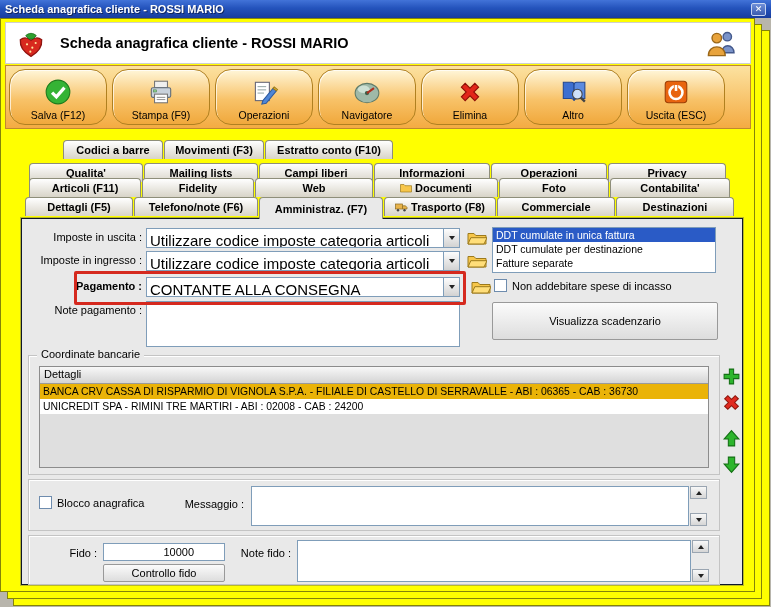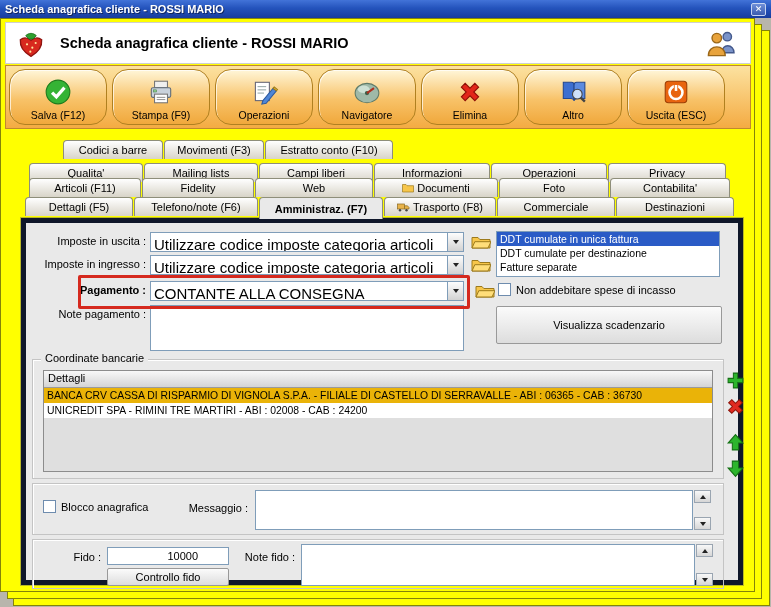--- a/index.html
+++ b/index.html
@@ -24,24 +24,24 @@
              display:flex; gap:5px; padding:3px 3px; }
   .tbtn { width:98px; height:56px; background:linear-gradient(#FFF6D8,#F8C268 55%,#F0A83C);
           border:1px solid #B08020; border-radius:16px; box-shadow:inset 1px 1px 0 rgba(255,255,255,.7);
           display:flex; flex-direction:column; align-items:center; justify-content:flex-end;
           padding-bottom:3px; font-size:10.5px; cursor:default; }
   .tbtn svg { margin-bottom:3px; }
   .tabrow { position:absolute; display:flex; gap:1px; }
   .tab { height:19px; background:linear-gradient(#FFFFFF,#D8D4C8); border:1px solid #8E8E7A;
          border-bottom:none; border-radius:4px 4px 0 0; font-size:11px;
          display:flex; align-items:center; justify-content:center; gap:3px; white-space:nowrap;
-         overflow:hidden; cursor:default; }
+         overflow:hidden; cursor:default;font-weight:bold; }
   .tab.active { height:22px; background:#E9E9E9; font-weight:bold; z-index:6; }
   .panel { position:absolute; left:20px; top:199px; width:722px; height:367px; background:#E9E9E9;
-           border:5px solid #0f172a; box-shadow:0 0 0 1px #B9B925; z-index:3; }
+           border:1px solid #0f172a; box-shadow:0 0 0 1px #B9B925; z-index:3; }
   .lbl { position:absolute; font-size:11px; text-align:right; }
   .combo { position:absolute; height:20px; background:#fff; border:1px solid #7F9DB9; display:flex; }
   .combo .val { flex:1; font-size:15px; padding:3px 3px 0 3px; white-space:nowrap; overflow:hidden; }
   .combo .drop { width:16px; background:linear-gradient(#FDFDFD,#D2D2D2); border-left:1px solid #7F9DB9;
                  display:flex; align-items:center; justify-content:center; }
   .tri-d { width:0; height:0; border-left:3.5px solid transparent; border-right:3.5px solid transparent;
            border-top:4.5px solid #222; }
   .tri-u { width:0; height:0; border-left:3.5px solid transparent; border-right:3.5px solid transparent;
            border-bottom:4.5px solid #222; }
   .folderbtn { position:absolute; width:22px; height:18px; display:flex; align-items:center;

